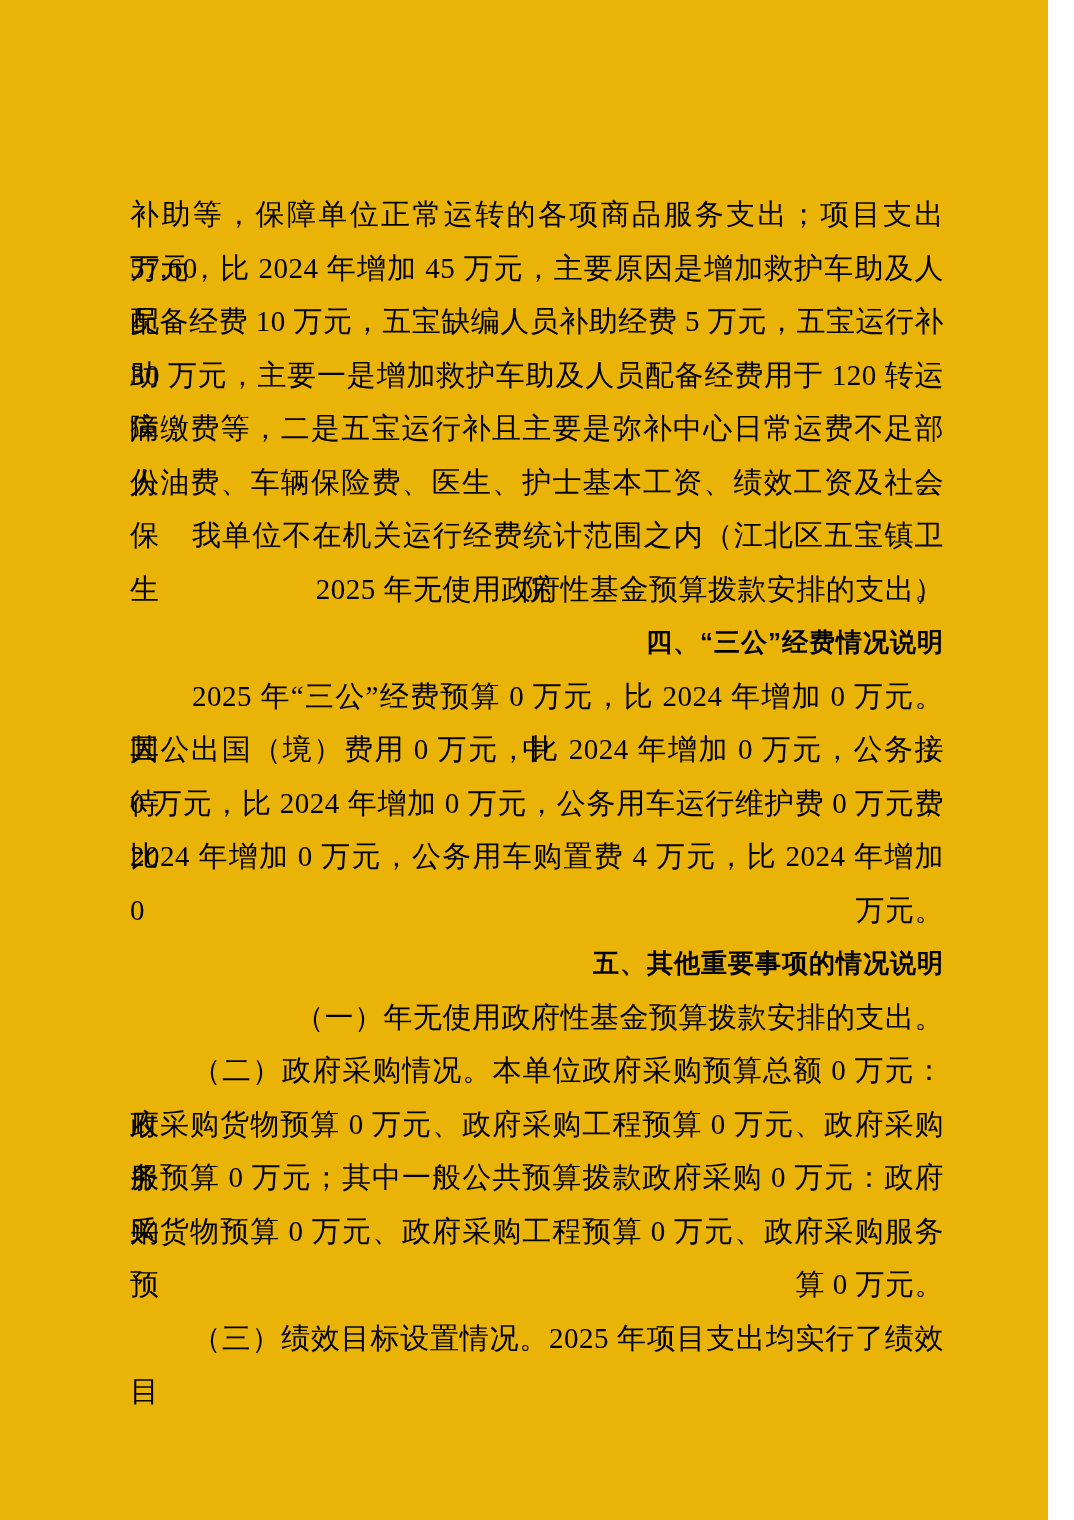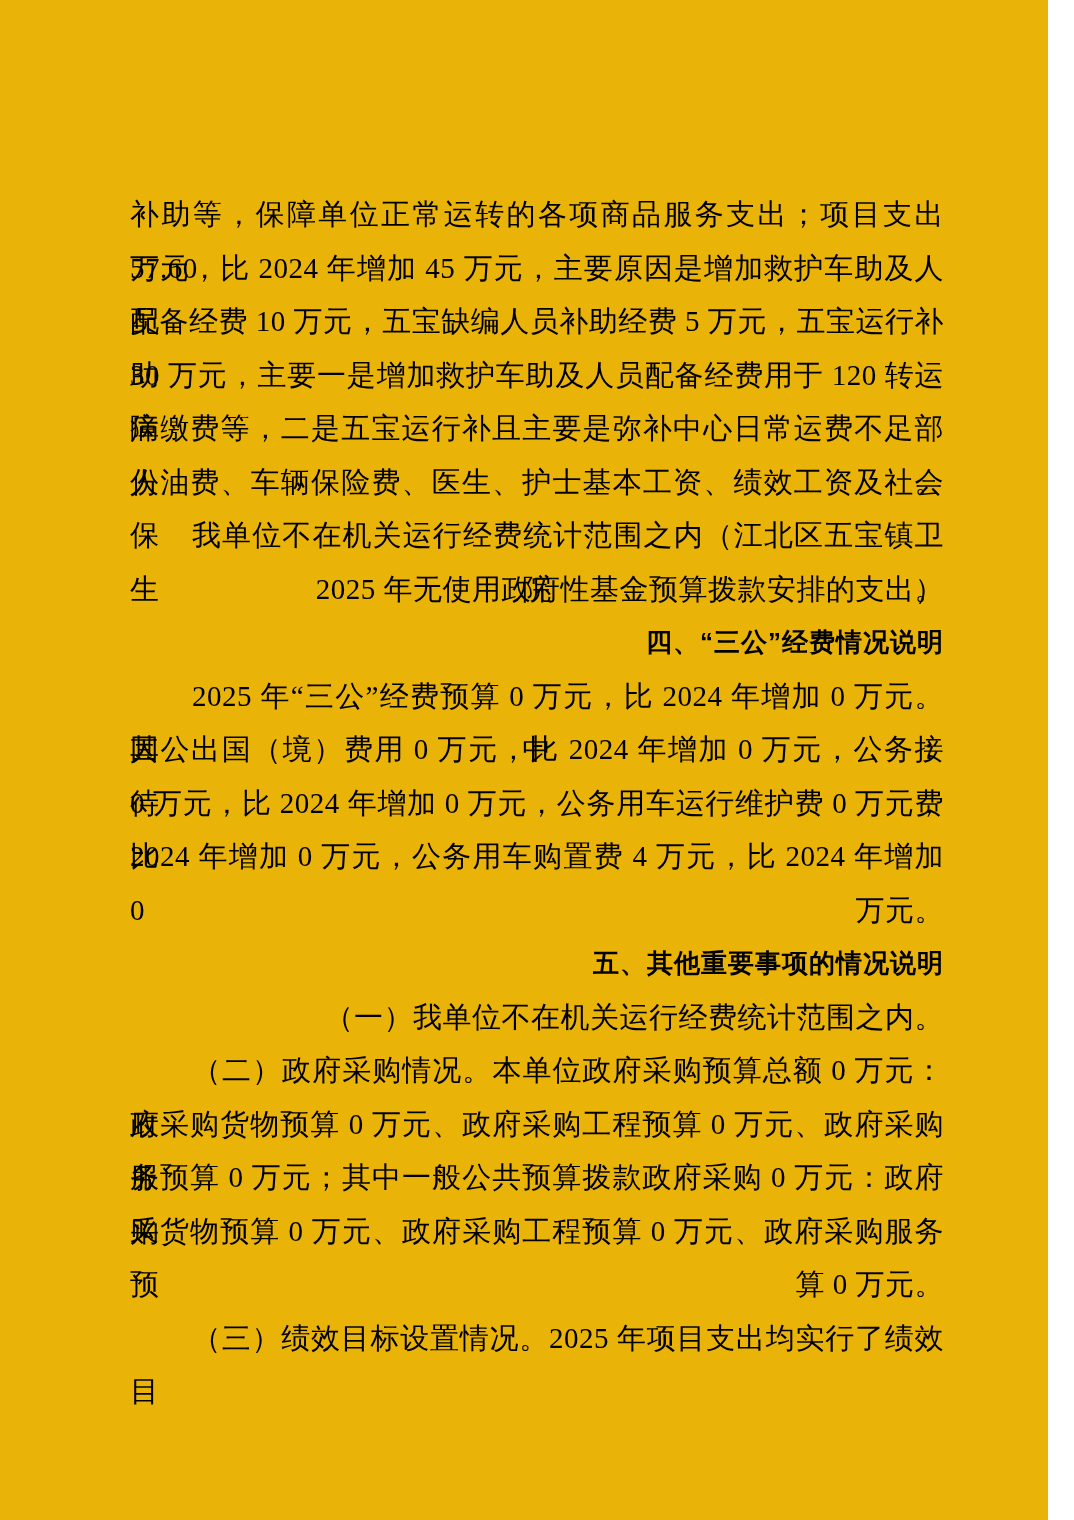--- a/index.html
+++ b/index.html
@@ -62,21 +62,21 @@
       <div class="line justify">人油费、车辆保险费、医生、护士基本工资、绩效工资及社会保</div>
       <div class="line indent justify">我单位不在机关运行经费统计范围之内（江北区五宝镇卫生院）</div>
       <div class="line">2025 年无使用政府性基金预算拨款安排的支出。</div>
       <div class="line heading indent">四、“三公”经费情况说明</div>
       <div class="line indent justify">2025 年“三公”经费预算 0 万元，比 2024 年增加 0 万元。其中：</div>
       <div class="line justify">因公出国（境）费用 0 万元，比 2024 年增加 0 万元，公务接待费</div>
       <div class="line justify">0 万元，比 2024 年增加 0 万元，公务用车运行维护费 0 万元，比</div>
       <div class="line justify">2024 年增加 0 万元，公务用车购置费 4 万元，比 2024 年增加 0</div>
       <div class="line">万元。</div>
       <div class="line heading indent">五、其他重要事项的情况说明</div>
-      <div class="line indent">（一）我单位不在机关运行经费统计范围之内。</div>
+      <div class="line indent">（一）年无使用政府性基金预算拨款安排的支出。</div>
       <div class="line indent justify">（二）政府采购情况。本单位政府采购预算总额 0 万元：政</div>
       <div class="line justify">府采购货物预算 0 万元、政府采购工程预算 0 万元、政府采购服</div>
       <div class="line justify">务预算 0 万元；其中一般公共预算拨款政府采购 0 万元：政府采</div>
       <div class="line justify">购货物预算 0 万元、政府采购工程预算 0 万元、政府采购服务预</div>
       <div class="line">算 0 万元。</div>
       <div class="line indent justify">（三）绩效目标设置情况。2025 年项目支出均实行了绩效目</div>
     </div>
 </div>
 
 </body></html>

